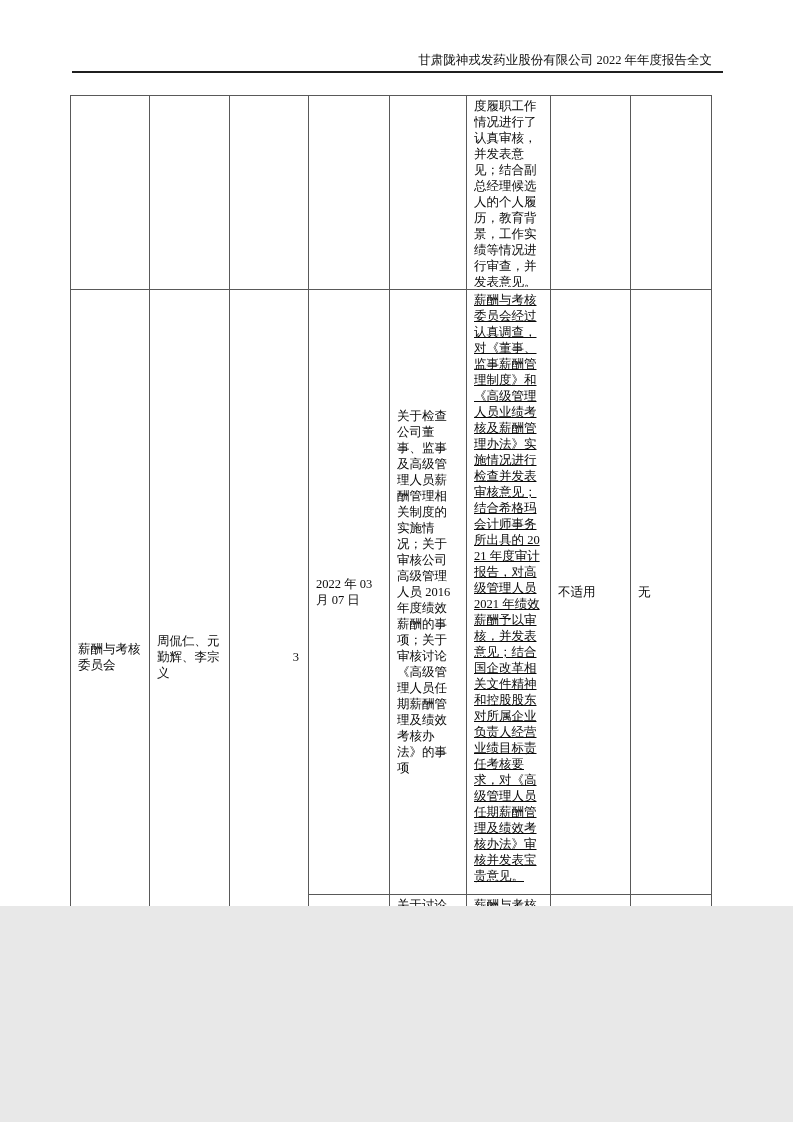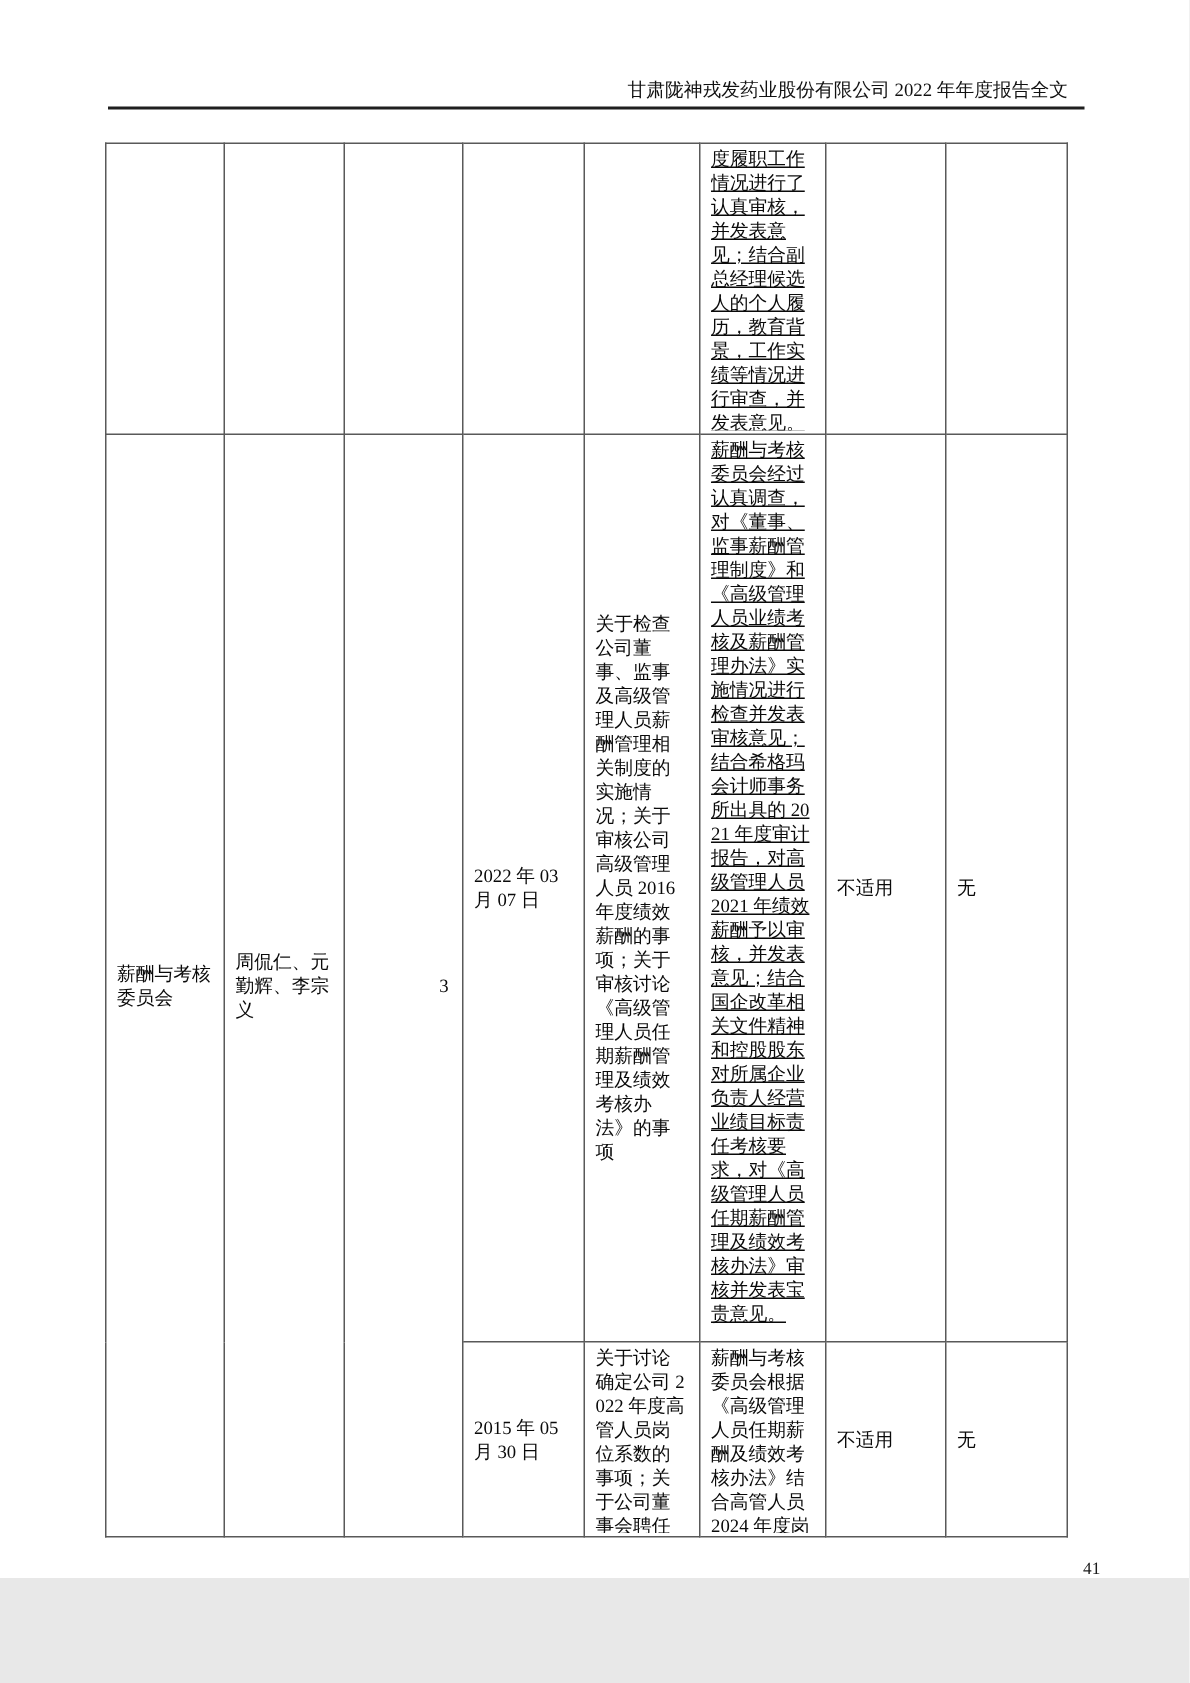--- a/index.html
+++ b/index.html
@@ -1,21 +1,21 @@
 <!DOCTYPE html>
 <html><head>
 <meta charset="utf-8">
 <style>
   * { margin: 0; padding: 0; box-sizing: border-box; }
   html, body { background: #e8e8e8; }
   body { font-family: "Liberation Serif", "DejaVu Serif", serif; }
   .page {
     position: relative;
     width: 793px;
-    height: 1052px;
+    height: 906px;
     margin: 0 auto;
     background: #ffffff;
     color: #000000;
     overflow: hidden;
   }
   .header-title {
     position: absolute;
     top: 52px;
     right: 81px;
     font-size: 12.5px;
@@ -47,21 +47,21 @@
     padding: 2px 7px;
     vertical-align: middle;
     word-break: break-all;
     overflow: hidden;
   }
   .report-table td.v-top { vertical-align: top; }
   .report-table td.num { text-align: right; padding-right: 9px; }
   tr.row-cont   { height: 193px; }
   tr.row-main   { height: 605px; }
   tr.row-second { height: 129px; }
-  .clip-189 { max-height: 189px; overflow: hidden; text-decoration: underline; }
+  .clip-189 { max-height: 189px; overflow: hidden; }
   .clip-601 { max-height: 601px; overflow: hidden; text-decoration: underline; }
   .clip-125 { max-height: 125px; overflow: hidden; }
   .page-number {
     position: absolute;
     left: 722px;
     top: 1040px;
     font-size: 11.5px;
     color: #1a1a1a;
   }
 </style>

